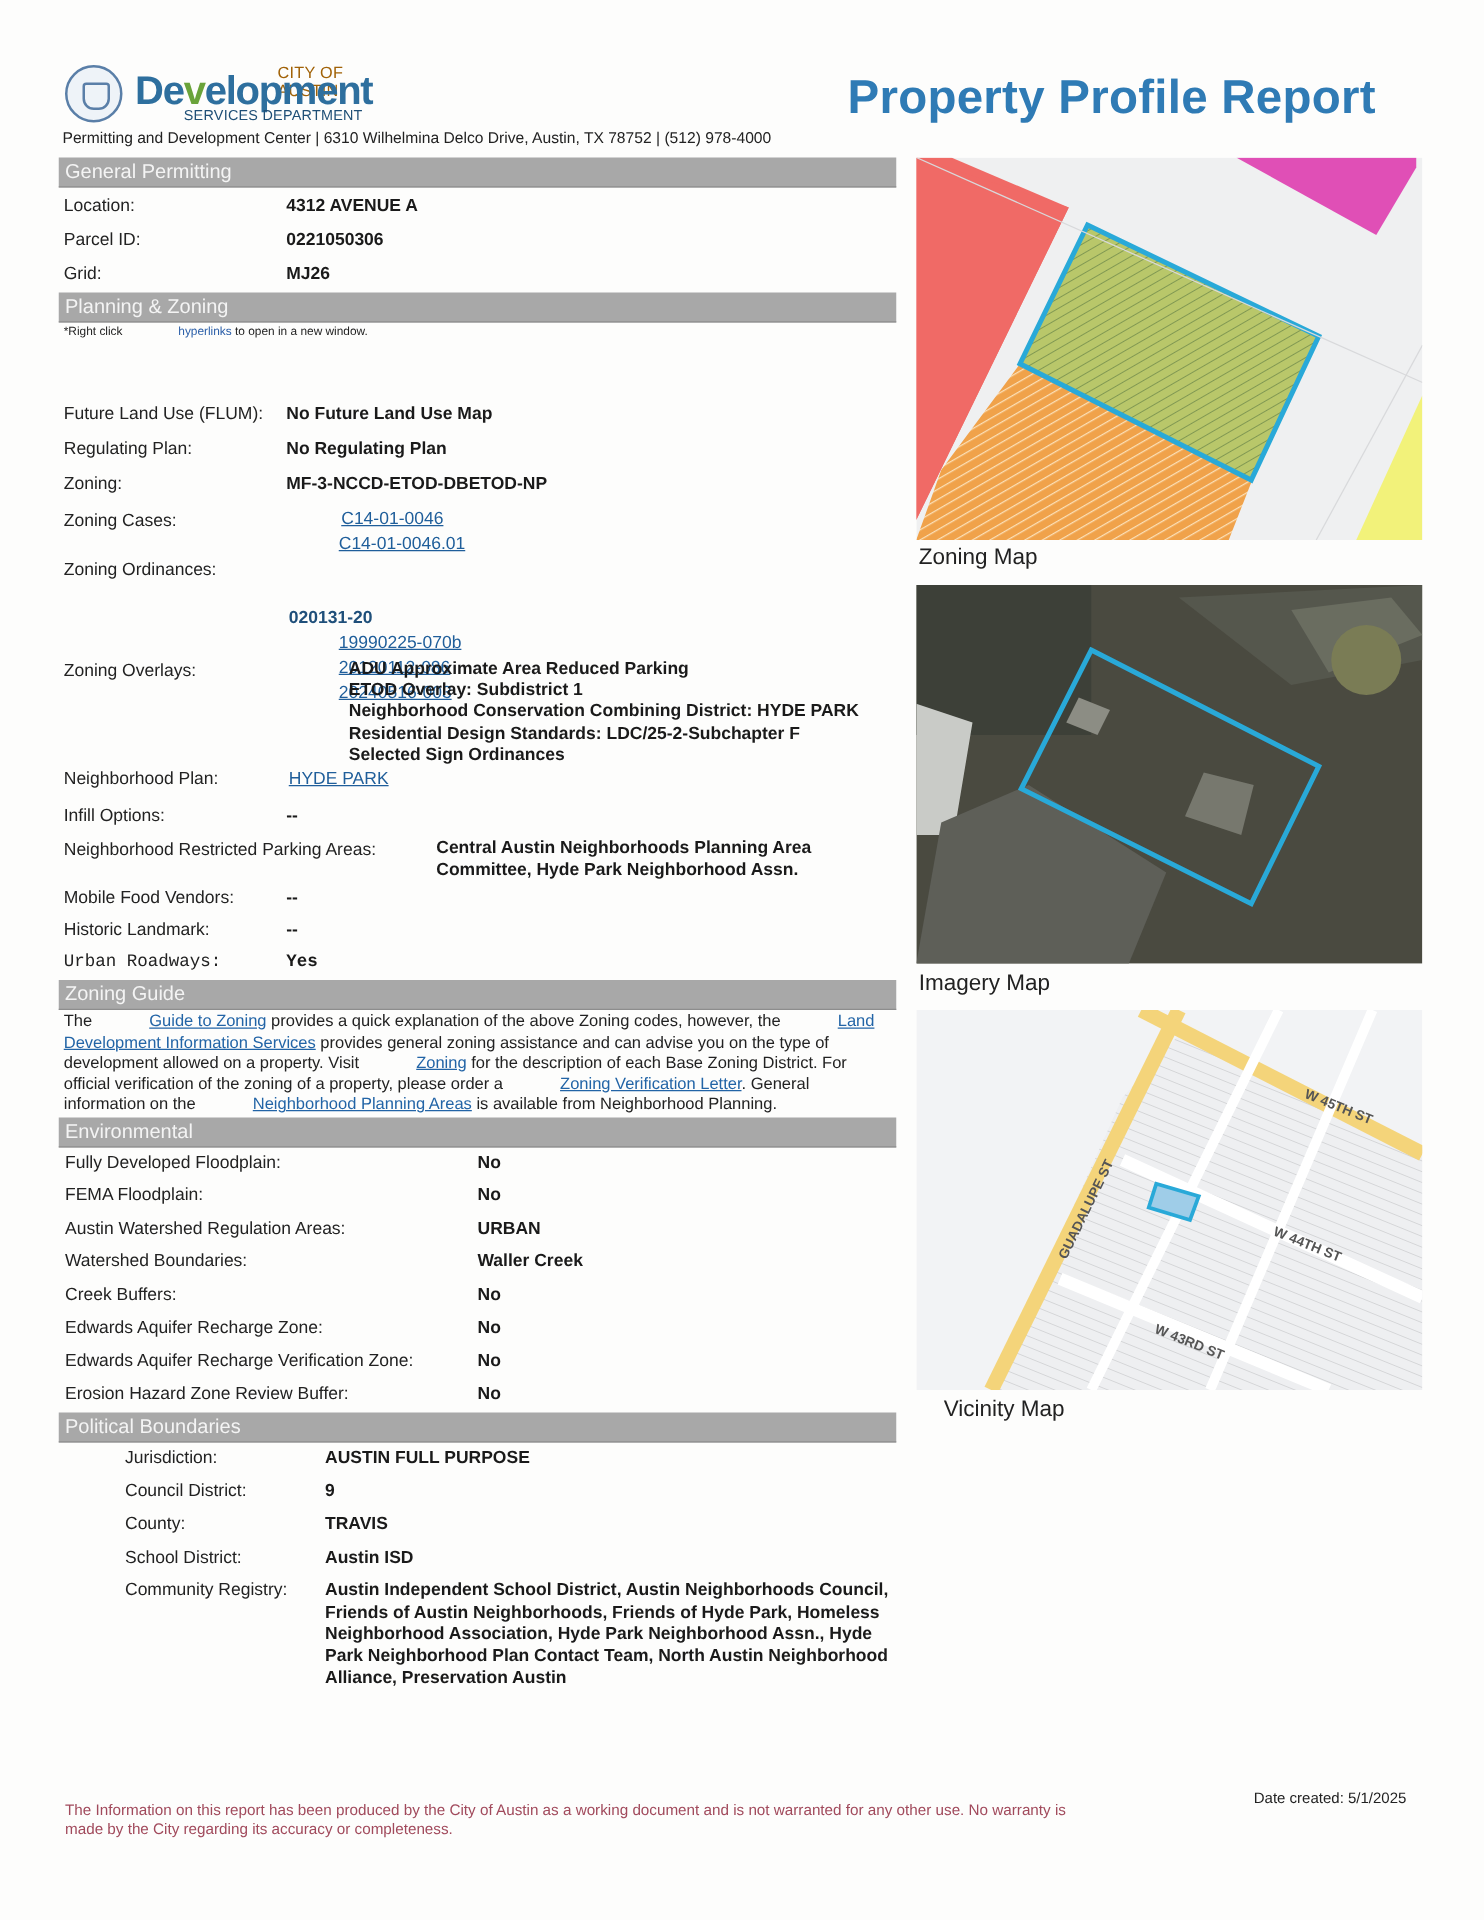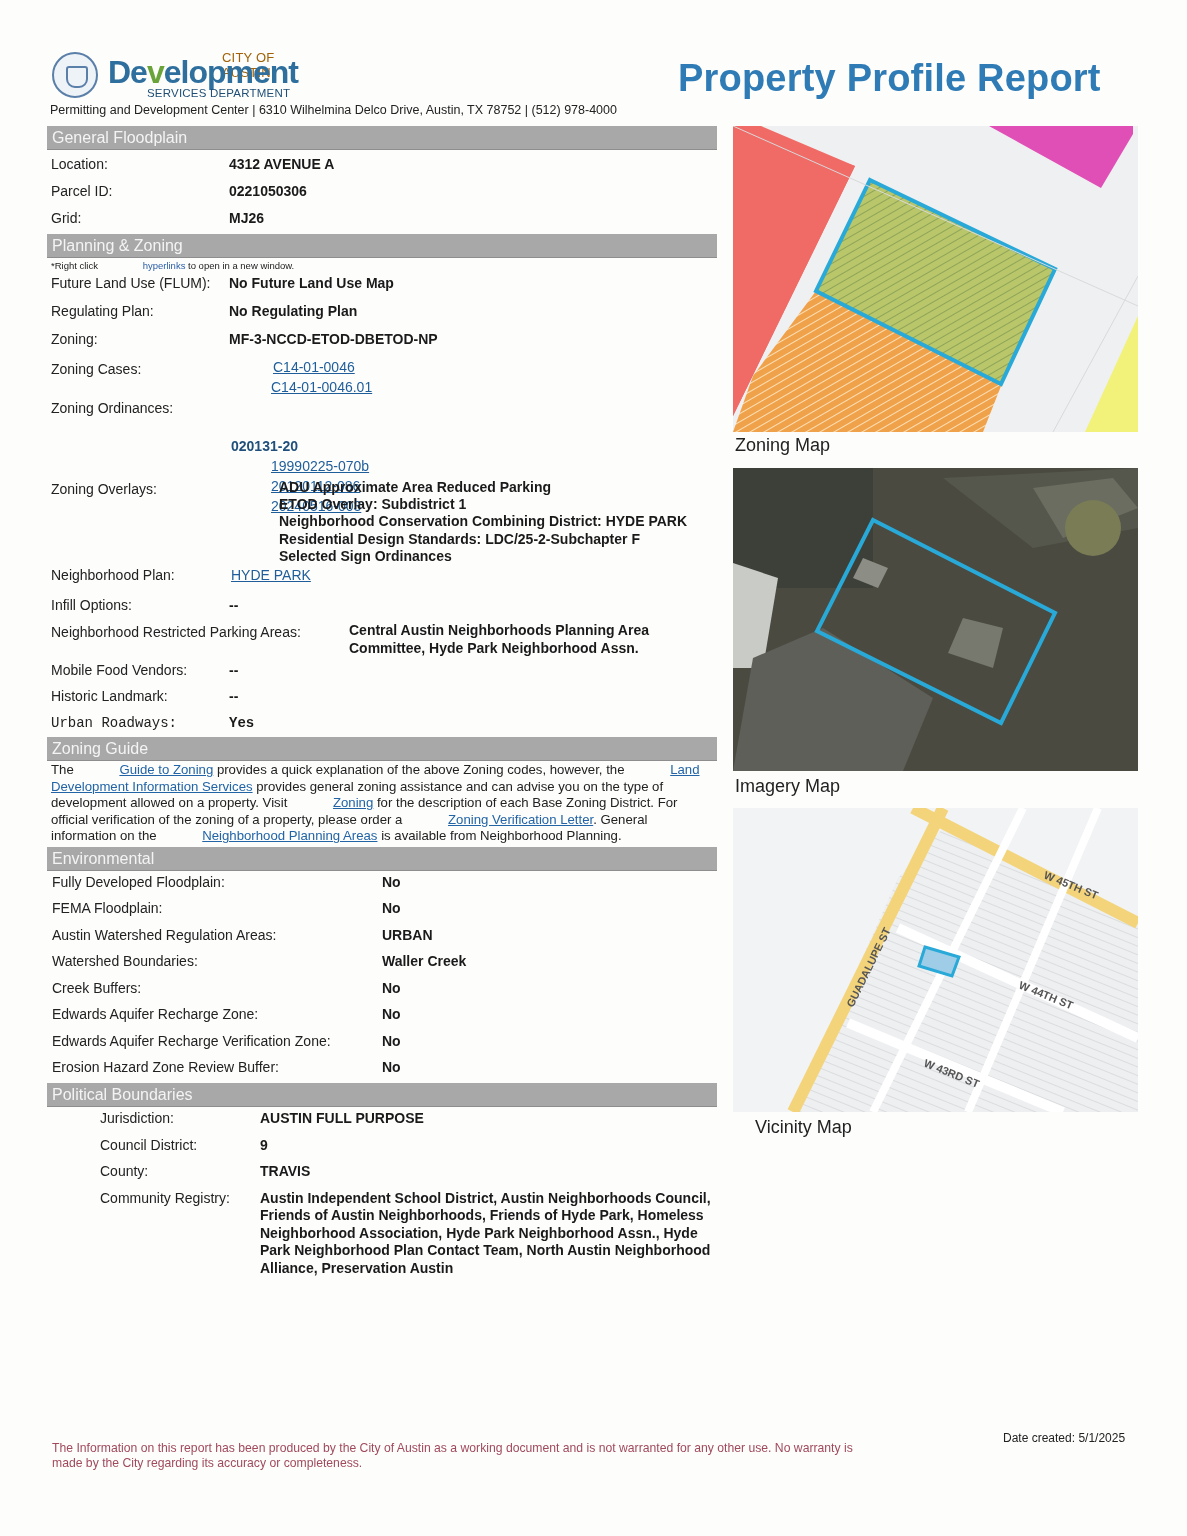--- a/index.html
+++ b/index.html
@@ -51,41 +51,41 @@
   <div class="seal"></div>
   <div class="logo-city">CITY OF AUSTIN</div>
   <div class="logo-dev"><span>De</span><span class="check">v</span><span>elopment</span></div>
   <div class="logo-sub">SERVICES DEPARTMENT</div>
 </div>
 <div class="address-line">Permitting and Development Center | 6310 Wilhelmina Delco Drive, Austin, TX 78752 | (512) 978-4000</div>
 <div class="report-title">Property Profile Report</div>
 
 <div class="left">
 
-  <div class="section-header">General Floodplain</div>
+  <div class="section-header">General Permitting</div>
   <div style="padding-top:6px;">
     <div class="row" style="height:27px;">
       <span class="label gi-label">Location:</span>
       <span class="value">4312 AVENUE A</span>
     </div>
     <div class="row" style="height:27px;">
       <span class="label gi-label">Parcel ID:</span>
       <span class="value">0221050306</span>
     </div>
     <div class="row" style="height:24px;">
       <span class="label gi-label">Grid:</span>
       <span class="value">MJ26</span>
     </div>
   </div>
 
   <div class="section-header">Planning &amp; Zoning</div>
   <div class="note"><span>*Right click </span><span class="link">hyperlinks</span><span> to open in a new window.</span></div>
 
   <div style="padding-top:4px;">
-    <div class="row" style="height:28px;">
+    <div class="row" style="height:28px;margin-top:47px;">
       <span class="label pz-label">Future Land Use (FLUM):</span>
       <span class="value">No Future Land Use Map</span>
     </div>
     <div class="row" style="height:28px;">
       <span class="label pz-label">Regulating Plan:</span>
       <span class="value">No Regulating Plan</span>
     </div>
     <div class="row" style="height:26px;">
       <span class="label pz-label">Zoning:</span>
       <span class="value">MF-3-NCCD-ETOD-DBETOD-NP</span>
@@ -190,20 +190,24 @@
         <span class="label pol-label">Jurisdiction:</span>
         <span class="value">AUSTIN FULL PURPOSE</span>
       </div>
     <div class="row" style="height:26.5px;">
         <span class="label pol-label">Council District:</span>
         <span class="value">9</span>
       </div>
     <div class="row" style="height:26.5px;">
         <span class="label pol-label">County:</span>
         <span class="value">TRAVIS</span>
+      </div>
+    <div class="row" style="height:26.5px;">
+        <span class="label pol-label">School District:</span>
+        <span class="value">Austin ISD</span>
       </div>
     <div class="row">
       <span class="label pol-label">Community Registry:</span>
       <span class="value" style="width:495px; line-height:17.5px;">Austin Independent School District, Austin Neighborhoods Council, Friends of Austin Neighborhoods, Friends of Hyde Park, Homeless Neighborhood Association, Hyde Park Neighborhood Assn., Hyde Park Neighborhood Plan Contact Team, North Austin Neighborhood Alliance, Preservation Austin</span>
     </div>
   </div>
 </div>
 
 <div class="map" style="top:126px; height:306px;">
   <svg width="405" height="306" viewBox="0 0 405 306">

